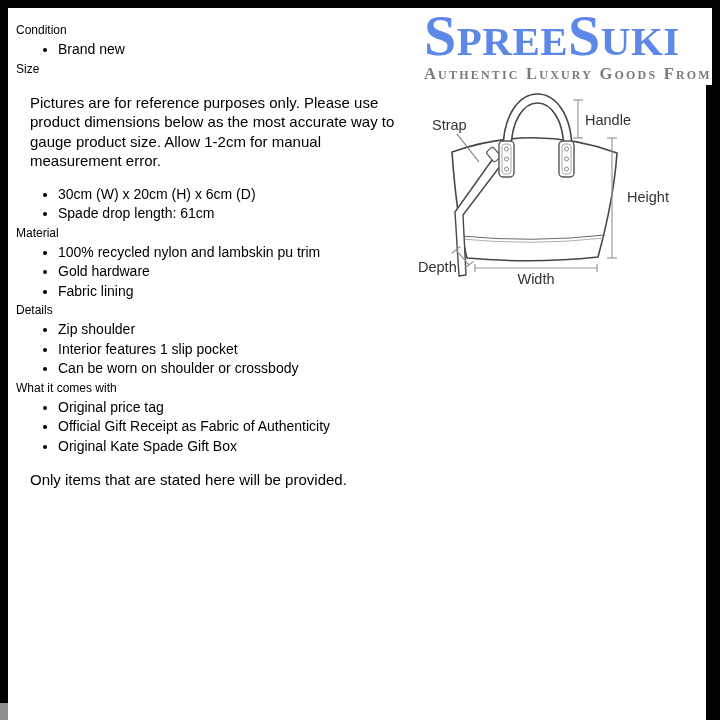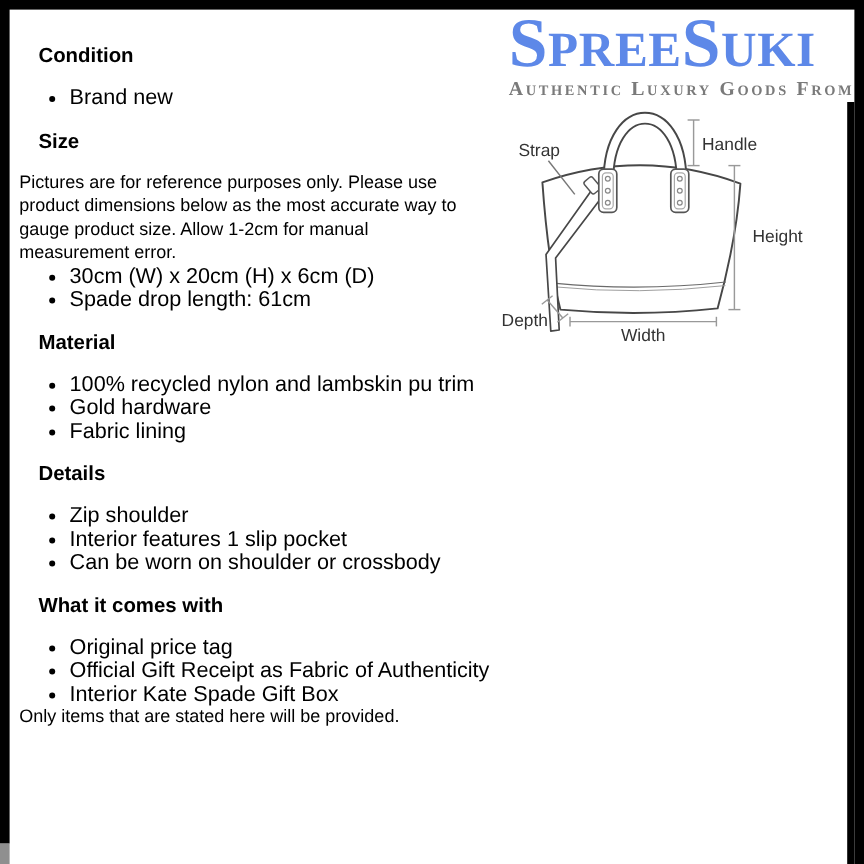--- a/index.html
+++ b/index.html
@@ -27,25 +27,25 @@
     margin-top:1px;white-space:nowrap;
   }
   .tagline .usa{color:#30343c;margin-left:5px;}
 
   
   .diagram{position:absolute;left:415px;top:85px;width:300px;height:215px;z-index:1;text-decoration:underline;}
   .diagram svg text{font-family:"Liberation Sans",sans-serif;font-size:14.5px;fill:#333;}
 
   
   .text-col{position:absolute;left:16px;top:21px;width:400px;z-index:1;}
-  .text-col h3{margin:16px;font-size:17px;line-height:19px;font-weight:bold;}
-  .text-col p{margin:0;font-size:15px;line-height:19.5px;}
+  .text-col h3{margin:0;font-size:12px;line-height:19px;font-weight:normal;}
+  .text-col p{margin:14px;font-size:15px;line-height:19.5px;}
   .prewrap{white-space:pre-line;}
   .text-col ul{margin:0;padding:0 0 0 42px;list-style:disc;}
-  .text-col li{font-size:18px;line-height:19.5px;}
+  .text-col li{font-size:14px;line-height:19.5px;}
   .mt19{margin-top:19px}.mt20{margin-top:20px}.mt22{margin-top:22px}
   .mt34{margin-top:34px}.mt44{margin-top:44px}
 </style>
 </head>
 <body>
 
 <div class="page">
 
   <div class="logo">
     <div class="brand">SpreeSuki</div>
@@ -140,21 +140,21 @@
     <ul class="mt20">
       <li>Zip shoulder</li>
       <li>Interior features 1 slip pocket</li>
       <li>Can be worn on shoulder or crossbody</li>
     </ul>
 
     <h3 class="mt22">What it comes with</h3>
     <ul class="mt20">
       <li>Original price tag</li>
       <li>Official Gift Receipt as Fabric of Authenticity</li>
-      <li>Interior Kate Spade Gift Box</li>
+      <li>Original Kate Spade Gift Box</li>
     </ul>
 
     <p class="mt22">Only items that are stated here will be provided.</p>
   </div>
 
   <div class="border-top"></div>
   <div class="border-left"></div>
   <div class="border-left-tail"></div>
   <div class="border-right"></div>
   <div class="border-right-inner"></div>

